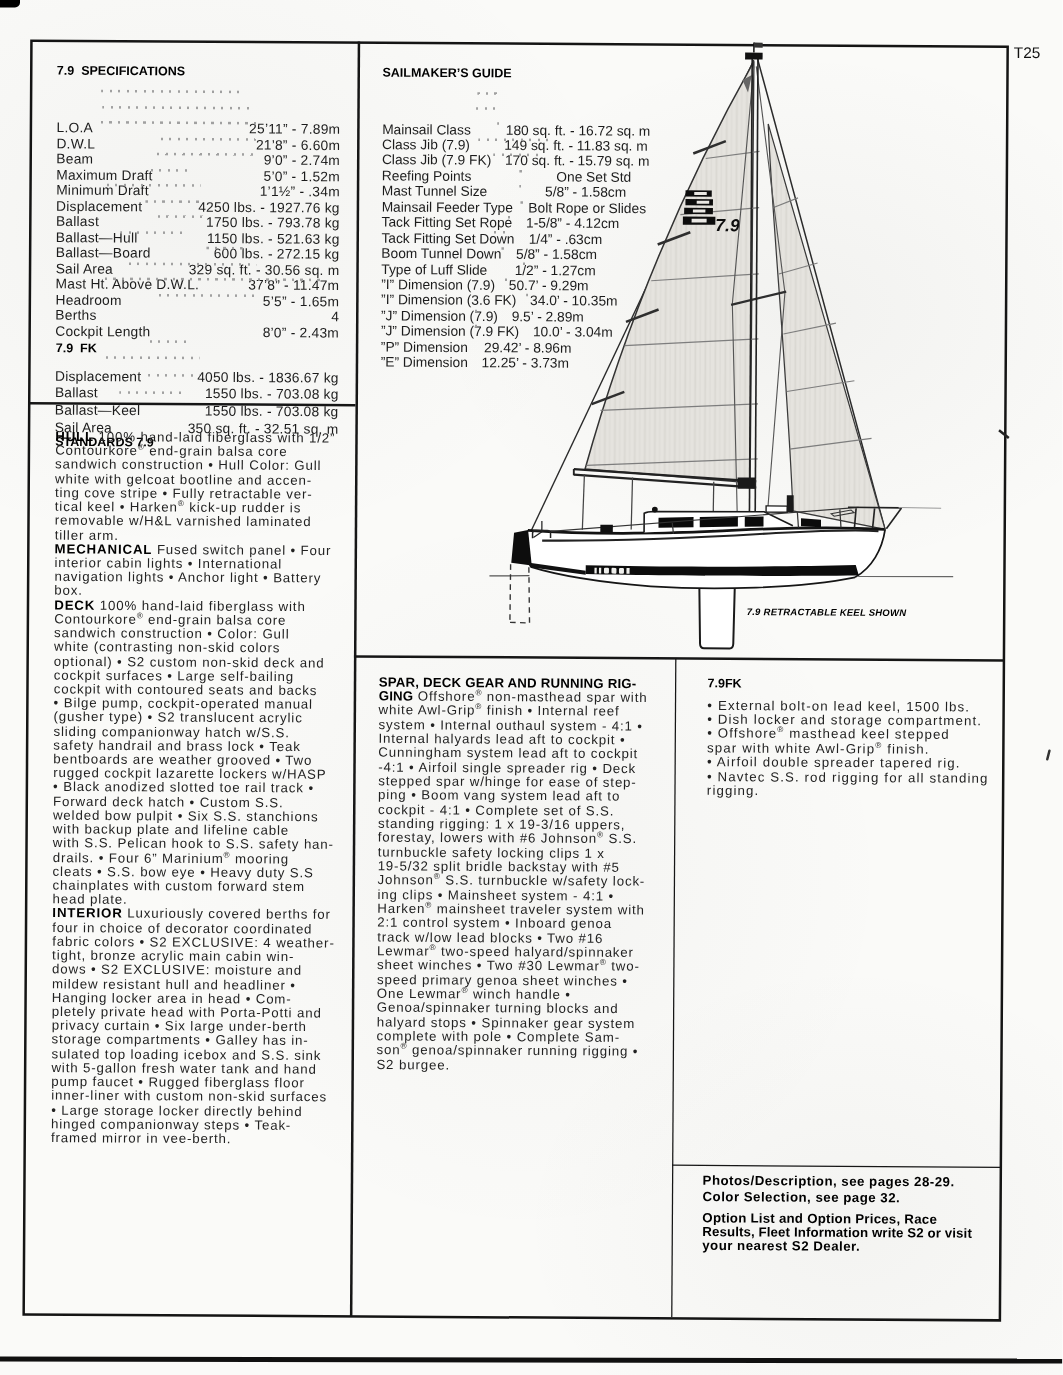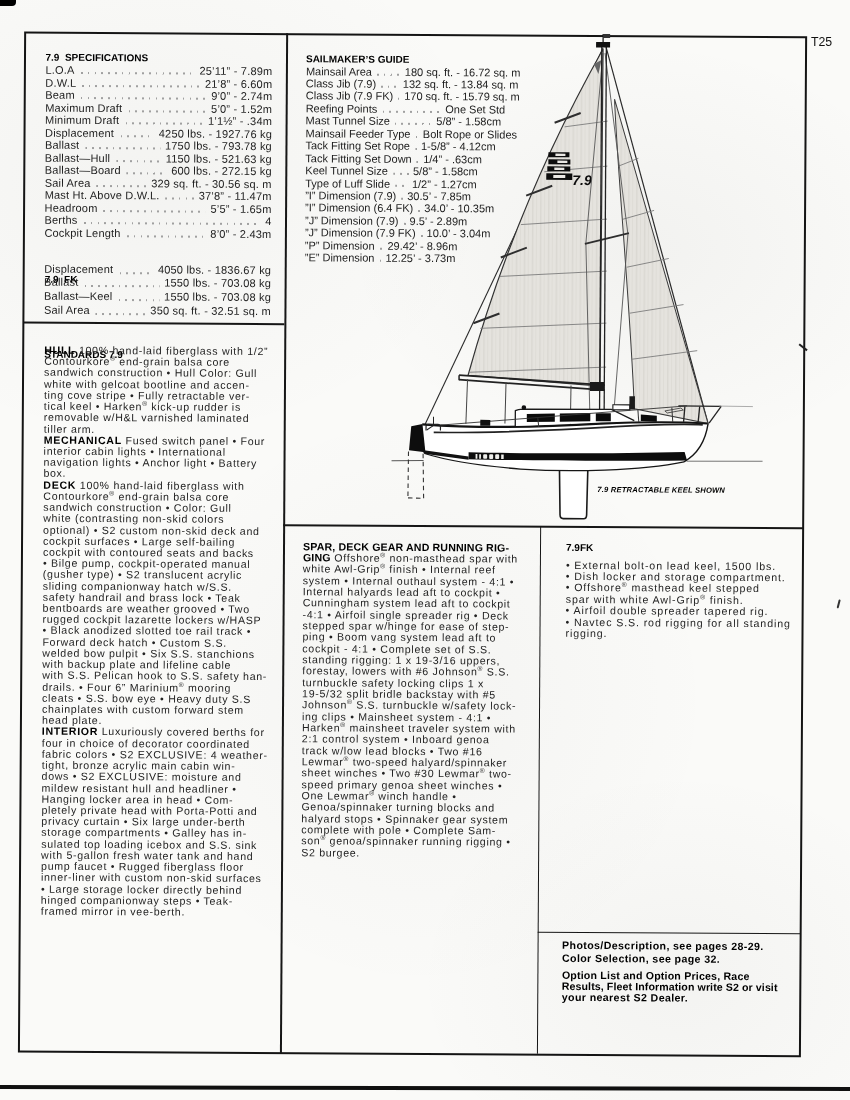--- a/index.html
+++ b/index.html
@@ -3,21 +3,21 @@
 <meta charset="utf-8">
 <style>
 html,body{margin:0;padding:0;}
 #page{position:relative;width:850px;height:1100px;overflow:hidden;background:#fafaf8;background-image:radial-gradient(420px 300px at 640px 250px,rgba(60,60,55,.045),rgba(60,60,55,0) 70%),radial-gradient(500px 380px at 150px 180px,rgba(60,60,55,.035),rgba(60,60,55,0) 70%),radial-gradient(420px 420px at 420px 700px,rgba(60,60,55,.03),rgba(60,60,55,0) 70%),radial-gradient(380px 300px at 680px 980px,rgba(60,60,55,.035),rgba(60,60,55,0) 70%);
   font-family:"Liberation Sans",sans-serif;color:#1c1c1c;}
 #rot{position:absolute;left:0;top:0;width:850px;height:1100px;transform:rotate(0.35deg);transform-origin:425px 550px;}
 .bx{position:absolute;background:#161616;}
 .hdr{position:absolute;font-weight:bold;font-size:10px;color:#000;letter-spacing:0;white-space:nowrap;}
 .specs{position:absolute;font-size:11px;letter-spacing:.2px;}
 .srow{display:flex;align-items:baseline;height:12.5px;white-space:nowrap;}
-.srow .lb{flex:0 0 auto;}
+.srow .lb{flex:0 0 auto;margin-top:33px;}
 .srow .dt{flex:1 1 auto;height:2px;background-image:repeating-linear-gradient(90deg,#a0a0a0 0 1.7px,transparent 1.7px 6.8px);background-position:0 0;background-size:100% 2px;background-repeat:no-repeat;margin:0 5px 2.5px 6px;min-width:3px;align-self:flex-end;}
 .srow .vl{flex:0 0 auto;}
 .body{position:absolute;font-size:10.6px;line-height:11.22px;letter-spacing:.7px;white-space:nowrap;color:#222;}
 .body b{color:#000;}
 sup{font-size:62%;vertical-align:super;line-height:0;}
 #sail .srow{letter-spacing:0;}
 #sail .srow .dt{margin:0 4px 2.5px 5px;min-width:2px;}
 .pb{position:absolute;font-weight:bold;font-size:10.6px;line-height:10.75px;letter-spacing:.4px;color:#000;white-space:nowrap;}
 .pb p{margin:0 0 3.2px 0;}
 </style>
@@ -127,28 +127,28 @@
     <div class="srow" style="height:13.7px;">
           <span class="lb">Sail Area</span>
           <span class="dt"></span>
           <span class="vl">350 sq. ft. - 32.51 sq. m</span>
         </div>
   </div>
 
   <div class="hdr" style="left:303px;top:53.5px;">SAILMAKER’S GUIDE</div>
   <div class="specs" id="sail" style="left:303px;top:65.6px;width:214px;">
     <div class="srow" style="width:214.5px;height:12.45px;">
-          <span class="lb">Mainsail Area</span>
+          <span class="lb">Mainsail Class</span>
           <span class="dt"></span>
           <span class="vl">180 sq. ft. - 16.72 sq. m</span>
         </div>
     <div class="srow" style="width:212.5px;height:12.45px;">
           <span class="lb">Class Jib (7.9)</span>
           <span class="dt"></span>
-          <span class="vl">132 sq. ft. - 13.84 sq. m</span>
+          <span class="vl">149 sq. ft. - 11.83 sq. m</span>
         </div>
     <div class="srow" style="width:212.5px;height:12.45px;">
           <span class="lb">Class Jib (7.9 FK)</span>
           <span class="dt"></span>
           <span class="vl">170 sq. ft. - 15.79 sq. m</span>
         </div>
     <div class="srow" style="width:199.5px;height:12.45px;">
           <span class="lb">Reefing Points</span>
           <span class="dt"></span>
           <span class="vl">One Set Std</span>
@@ -167,36 +167,36 @@
           <span class="lb">Tack Fitting Set Rope</span>
           <span class="dt"></span>
           <span class="vl">1-5/8” - 4.12cm</span>
         </div>
     <div class="srow" style="width:176.5px;height:12.45px;">
           <span class="lb">Tack Fitting Set Down</span>
           <span class="dt"></span>
           <span class="vl">1/4” - .63cm</span>
         </div>
     <div class="srow" style="width:172.5px;height:12.45px;">
-          <span class="lb">Keel Tunnel Size</span>
+          <span class="lb">Boom Tunnel Down</span>
           <span class="dt"></span>
           <span class="vl">5/8” - 1.58cm</span>
         </div>
     <div class="srow" style="width:171.5px;height:12.45px;">
           <span class="lb">Type of Luff Slide</span>
           <span class="dt"></span>
           <span class="vl">1/2” - 1.27cm</span>
         </div>
     <div class="srow" style="width:160.5px;height:12.45px;">
           <span class="lb">”I” Dimension (7.9)</span>
           <span class="dt"></span>
-          <span class="vl">30.5’ - 7.85m</span>
+          <span class="vl">50.7’ - 9.29m</span>
         </div>
     <div class="srow" style="width:163.5px;height:12.45px;">
-          <span class="lb">”I” Dimension (6.4 FK)</span>
+          <span class="lb">”I” Dimension (3.6 FK)</span>
           <span class="dt"></span>
           <span class="vl">34.0’ - 10.35m</span>
         </div>
     <div class="srow" style="width:150.5px;height:12.45px;">
           <span class="lb">”J” Dimension (7.9)</span>
           <span class="dt"></span>
           <span class="vl">9.5’ - 2.89m</span>
         </div>
     <div class="srow" style="width:153.5px;height:12.45px;">
           <span class="lb">”J” Dimension (7.9 FK)</span>

